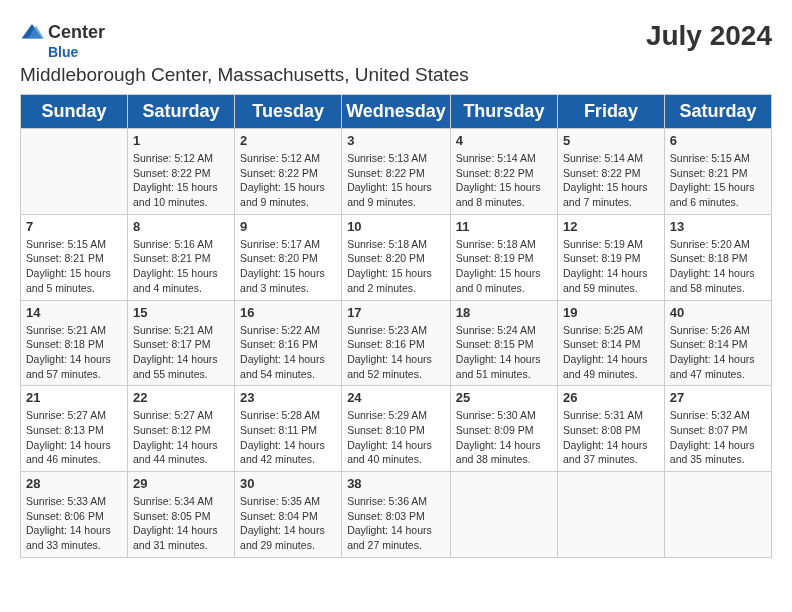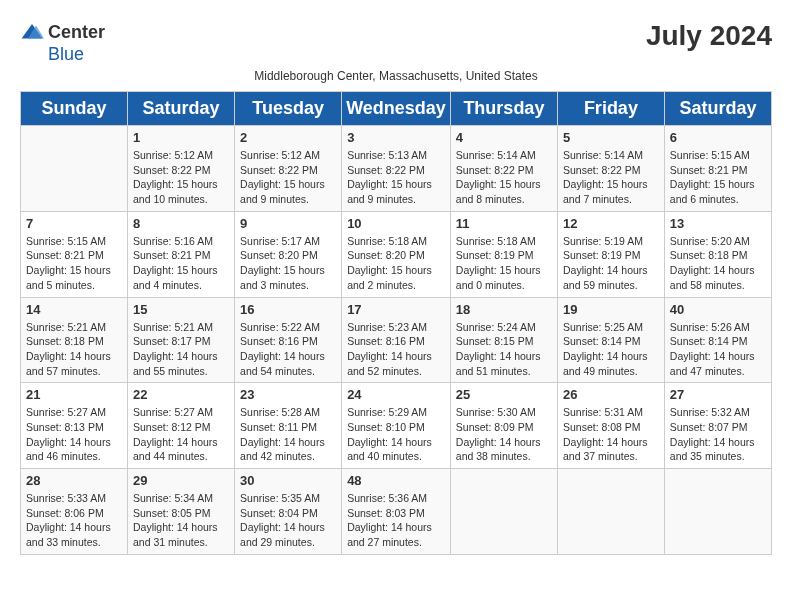--- a/index.html
+++ b/index.html
@@ -32,22 +32,22 @@
       display: flex;
       align-items: center;
     }
     .month-title {
       font-size: 28px;
       font-weight: bold;
       color: #333;
       text-align: right;
     }
     .location-title {
-      text-align: center;
-      font-size: 12px;
+      text-align: left;
+      font-size: 19px;
       color: #333;
       margin-bottom: 8px;
       font-weight: normal;
     }
     .calendar-table {
       width: 100%;
       border-collapse: collapse;
       font-size: 11px;
     }
     .calendar-table thead tr th {
@@ -91,21 +91,21 @@
 
 <div class="header-area">
   <div class="logo">
     <div class="logo-row">
       <svg class="logo-icon" viewBox="0 0 30 24" xmlns="http://www.w3.org/2000/svg">
         <polygon points="15,2 28,20 2,20" fill="#1a5fa8"></polygon>
         <polygon points="20,4 30,20 10,20" fill="#4a90d9" opacity="0.7"></polygon>
       </svg>
       <span style="font-size:18px;font-weight:bold;color:#333;">Center</span>
     </div>
-    <span style="font-size:18px;font-weight:normal;color:#1a5fa8;margin-left:28px;">Blue</span>
+    <span style="font-size:14px;font-weight:bold;color:#1a5fa8;margin-left:28px;">Blue</span>
   </div>
   <div class="month-title">July 2024</div>
 </div>
 
 <div class="location-title">Middleborough Center, Massachusetts, United States</div>
 
 <table class="calendar-table">
   <thead>
     <tr>
     <th>Sunday</th>
@@ -242,21 +242,21 @@
         </td>
         <td>
           <div class="cell-day">29</div>
           <div class="cell-info">Sunrise: 5:34 AM<br>Sunset: 8:05 PM<br>Daylight: 14 hours<br>and 31 minutes.</div>
         </td>
         <td>
           <div class="cell-day">30</div>
           <div class="cell-info">Sunrise: 5:35 AM<br>Sunset: 8:04 PM<br>Daylight: 14 hours<br>and 29 minutes.</div>
         </td>
         <td>
-          <div class="cell-day">48</div>
+          <div class="cell-day">38</div>
           <div class="cell-info">Sunrise: 5:36 AM<br>Sunset: 8:03 PM<br>Daylight: 14 hours<br>and 27 minutes.</div>
         </td>
         <td class="empty-cell"></td>
         <td class="empty-cell"></td>
         <td class="empty-cell"></td>
       </tr>
     </tbody>
 </table>
 
 </body></html>

